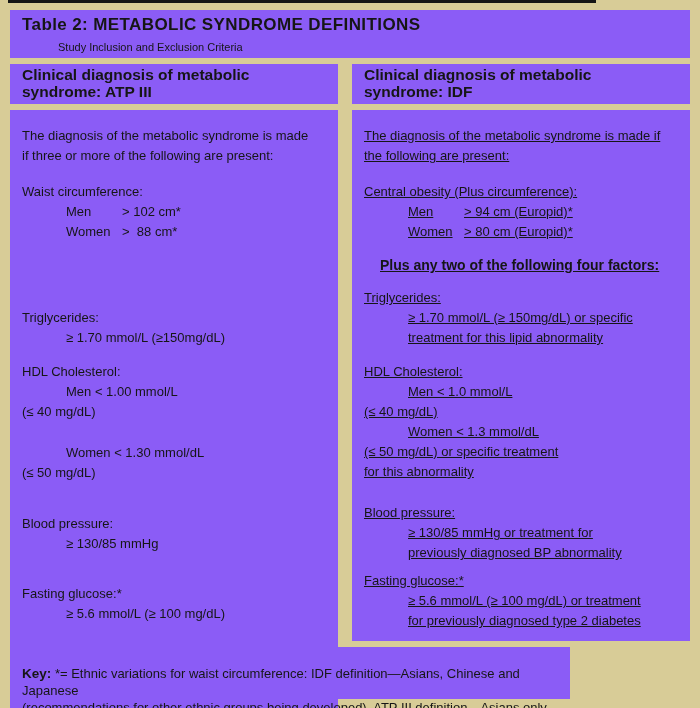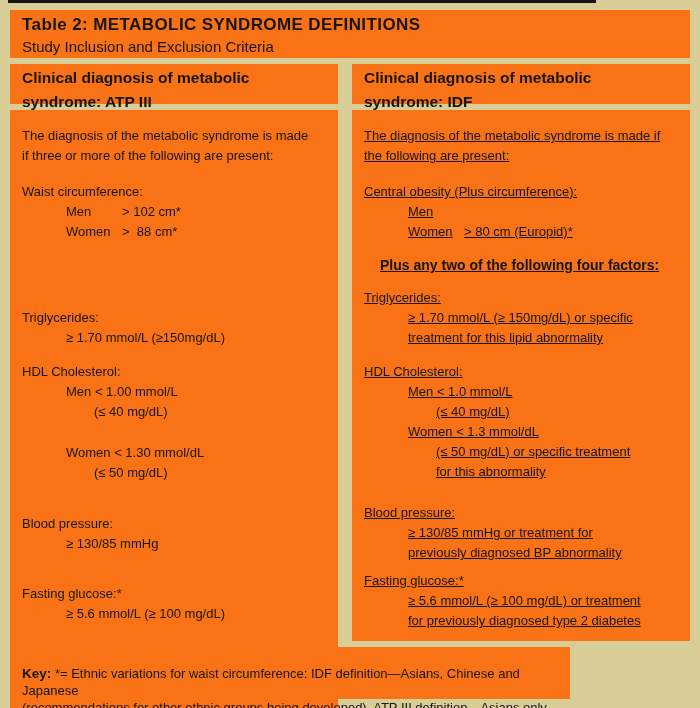--- a/index.html
+++ b/index.html
@@ -14,37 +14,37 @@
     overflow: hidden;
   }
   .rule-top {
     position: absolute;
     left: 8px; top: 0;
     width: 588px; height: 3px;
     background: #151515;
   }
   .panel {
     position: absolute;
-    background: #f97316;
+    background: #8b5cf6;
   }
   .title-box { left: 10px; top: 10px; width: 680px; height: 48px; padding: 3px 12px; }
   .table-title { font-size: 17px; font-weight: bold; letter-spacing: 0.4px; line-height: 24px; }
-  .table-subtitle { font-size: 15px; line-height: 20px; }
+  .table-subtitle { font-size: 11px; line-height: 20px; margin-left: 36px; }
 
-  .hdr { padding: 2px 12px; font-size: 15.5px; font-weight: bold; line-height: 24px; white-space: pre-wrap; }
+  .hdr { padding: 2px 12px; font-size: 15.5px; font-weight: bold; line-height: 17px; white-space: pre-wrap; }
   .hdr-left  { left: 10px;  top: 64px; width: 328px; height: 40px; }
   .hdr-right { left: 352px; top: 64px; width: 338px; height: 40px; }
 
   .body-col { padding: 16px 8px 0 12px; font-size: 13px; line-height: 20px; }
   .col-left  { left: 10px;  top: 110px; width: 328px; height: 605px; }
   .col-right { left: 352px; top: 110px; width: 338px; height: 531px; text-decoration: underline; }
 
   .line, .blk { white-space: pre-wrap; }
   .ind1 { margin-left: 44px; }
-  .ind2 { margin-left: 72px; }
+  .ind2 { }
   .row { display: flex; }
   .row .lbl { width: 56px; flex: 0 0 56px; white-space: pre-wrap; }
   .row .val { white-space: pre-wrap; text-align: right; }
   .plus { font-size: 14px; font-weight: bold; white-space: pre-wrap; padding-left: 16px; }
 
   .mt8  { margin-top: 8px; }
   .mt13 { margin-top: 13px; }
   .mt14 { margin-top: 14px; }
   .mt15 { margin-top: 21px; }
   .mt16 { margin-top: 16px; }
@@ -113,20 +113,21 @@
   </div>
 
   <div class="panel body-col col-right">
     <div class="blk">The diagnosis of the metabolic syndrome is made if
 the following are present:</div>
 
     <div class="sec mt16">
       <div class="line">Central obesity (Plus circumference):</div>
       <div class="row ind1">
         <span class="lbl">Men</span>
+        <span class="val">&gt; 94 cm (Europid)*</span>
       </div>
       <div class="row ind1">
         <span class="lbl">Women</span>
         <span class="val">&gt; 80 cm (Europid)*</span>
       </div>
     </div>
 
     <div class="plus mt13">Plus any two of the following four factors:</div>
 
     <div class="sec mt13">

